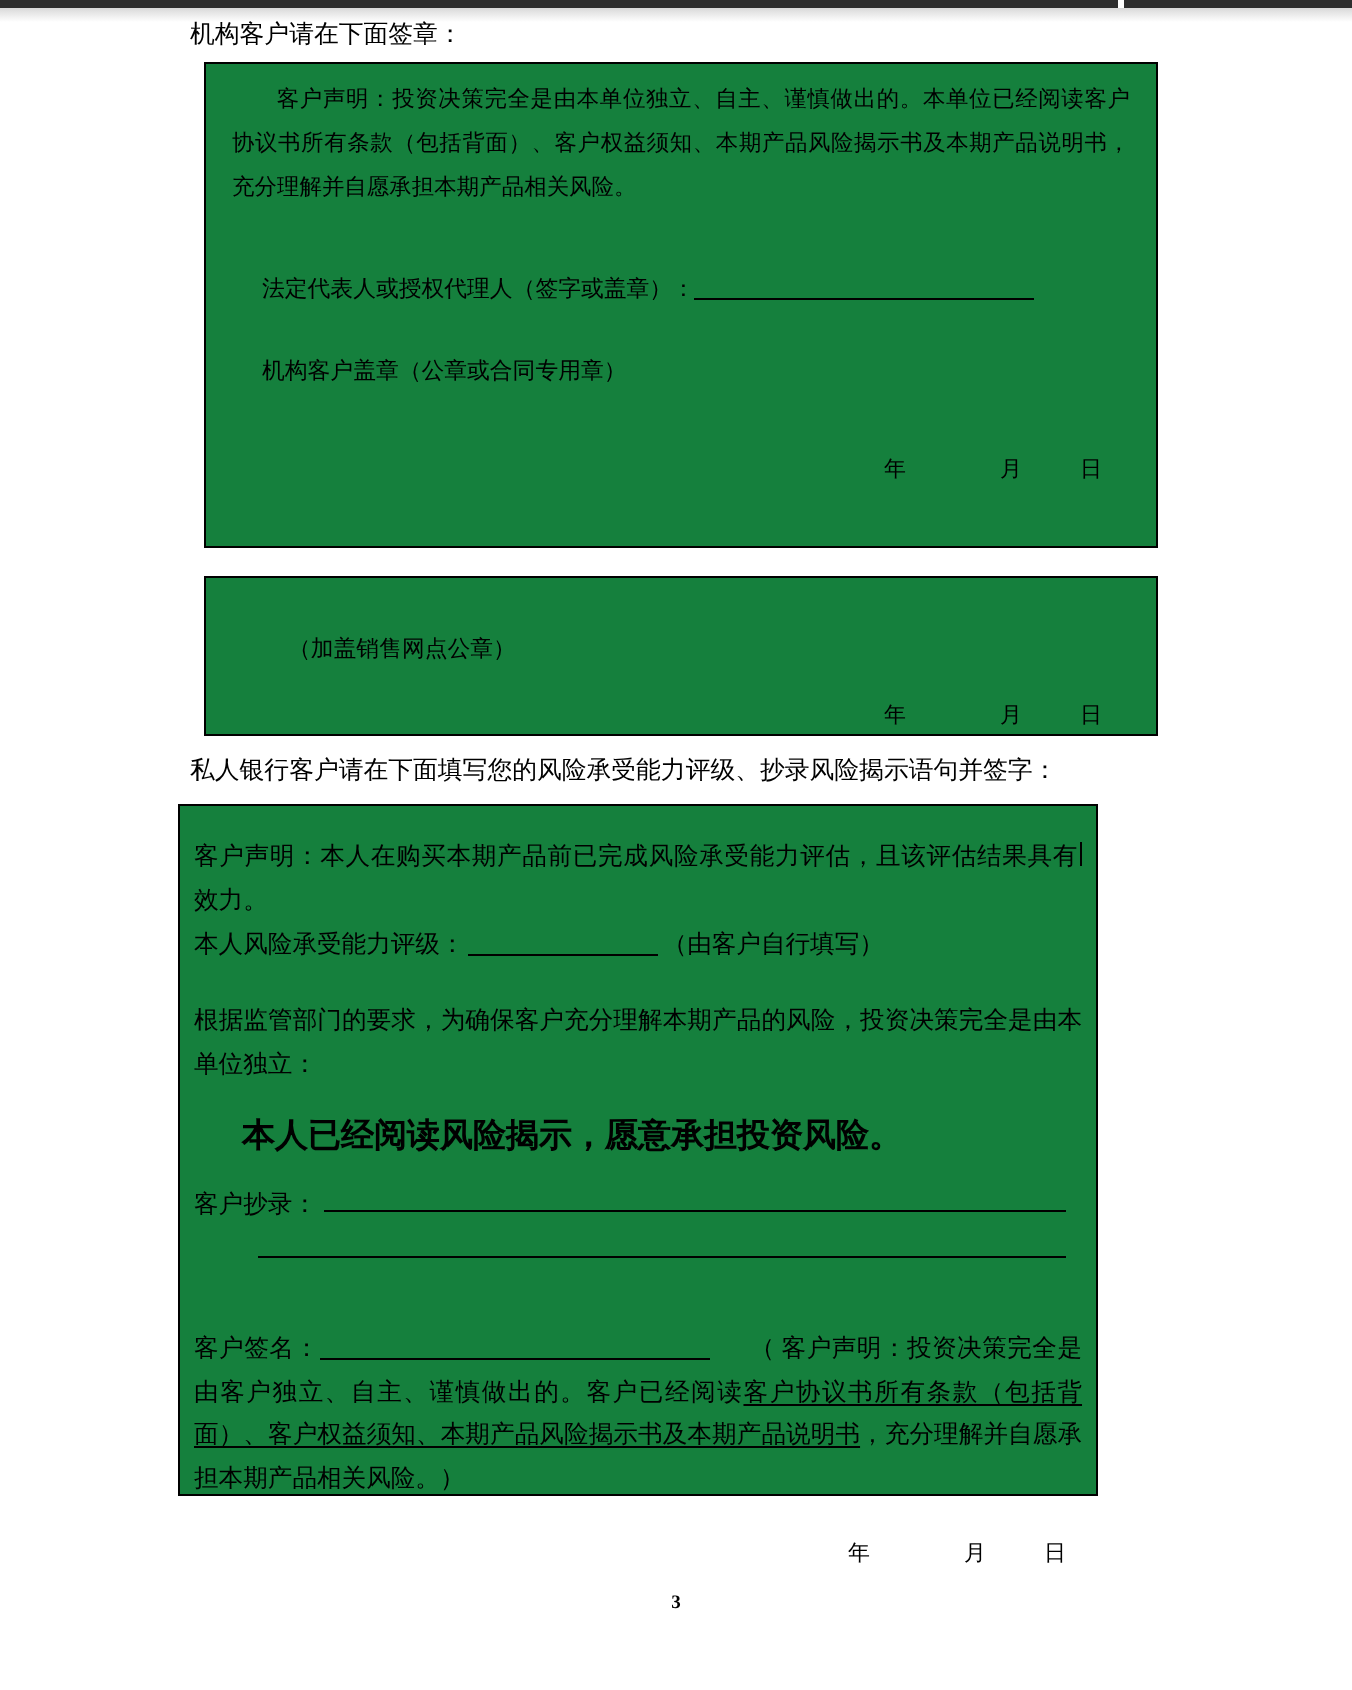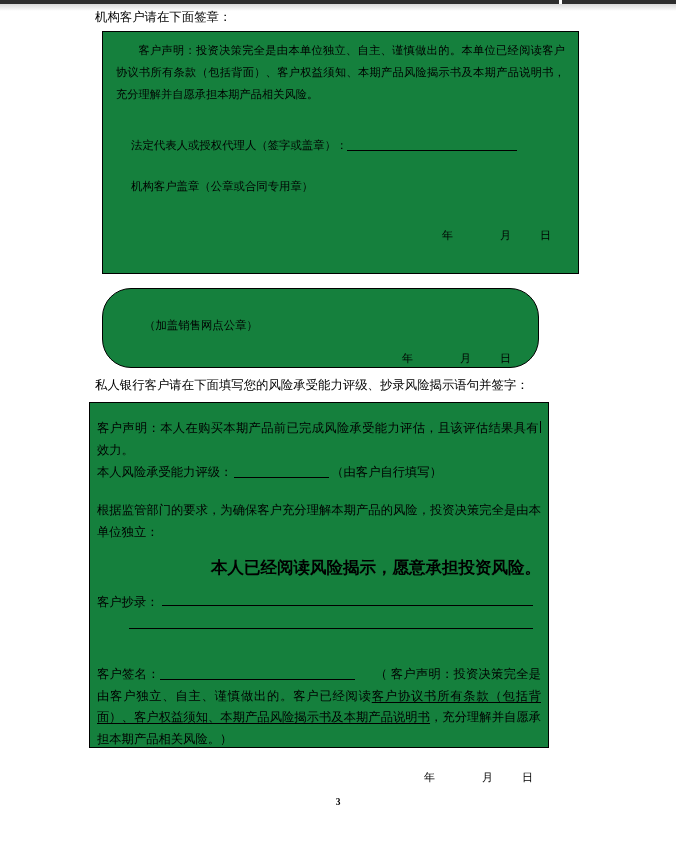--- a/index.html
+++ b/index.html
@@ -10,41 +10,41 @@
   }
   .top-bar{position:absolute;left:0;top:0;width:676px;height:4px;background:#2e2e2e;}
   .top-bar .notch{position:absolute;left:559px;top:0;width:3px;height:4px;background:#ffffff;}
   .top-fade{position:absolute;left:0;top:4px;width:676px;height:7px;
     background:linear-gradient(#d9d9d9,#ffffff);}
   .hline{position:absolute;left:95px;font-size:12.4px;line-height:15px;white-space:nowrap;}
   .h-org{top:10px;}
   .h-pb{top:378px;}
   .box{position:absolute;border:1.5px solid #000;box-sizing:border-box;background:#15803d;}
   .box1{left:102px;top:31px;width:477px;height:243px;padding:7px 13px 0 13px;}
-  .box2{left:102px;top:288px;width:437px;height:80px;padding:25px 13px 0 13px;border-radius:29px;}
+  .box2{left:102px;top:288px;width:477px;height:80px;padding:25px 13px 0 13px;}
   .box3{left:89px;top:402px;width:460px;height:346px;padding:14px 7px 0 7px;font-size:12.3px;}
   p{margin:0;}
   .para{text-align:justify;line-height:22px;}
   .org-decl{font-size:11.2px;text-indent:2em;letter-spacing:0.05px;}
   .b1-label{font-size:11.4px;line-height:22px;margin:19px 0 0 15px;white-space:nowrap;}
   .b1-rep{margin-top:29px;}
   .blank{display:inline-block;border-bottom:1px solid #000;height:13px;vertical-align:-2px;}
   .rep-blank{width:170px;}
   .date-row{text-align:right;font-size:11px;line-height:22px;padding-right:14px;}
   .date-row .m{margin-left:47px;}
   .date-row .d{margin-left:29px;}
   .b1-date{margin-top:27px;}
   .b2-label{font-size:11.4px;line-height:22px;margin-left:28px;white-space:nowrap;}
   .b2-date{margin-top:11px;}
   .pb-decl{line-height:22px;}
   .cursor{display:inline-block;width:1px;height:12px;background:#000;vertical-align:-1px;margin-left:1px;}
   .rating-line{line-height:22px;white-space:nowrap;}
   .rating-blank{width:95px;margin:0 2px;}
   .pb-instr{margin-top:16px;}
-  .statement{margin-top:13px;font-weight:bold;font-size:16.5px;line-height:24px;text-indent:24px;white-space:nowrap;text-align:right;}
+  .statement{margin-top:13px;font-weight:bold;font-size:16.5px;line-height:24px;text-indent:24px;white-space:nowrap;}
   .transcribe-row{display:flex;align-items:baseline;margin-top:11px;line-height:22px;}
   .transcribe-row .lbl{white-space:nowrap;}
   .transcribe-blank{flex:1;margin:0 8px 0 4px;height:14px;}
   .full-blank{display:block;height:15px;border-bottom:1px solid #000;margin:0 8px 0 32px;}
   .sig-para{margin-top:35px;line-height:21.5px;}
   .sig-blank{width:195px;margin-right:20px;}
   .u{text-decoration:underline;text-underline-offset:2px;}
   .b3-date{margin-top:16px;padding-right:8px;}
   .page-num{position:absolute;left:0;right:0;top:797px;text-align:center;
     font-size:9.5px;font-weight:bold;}

